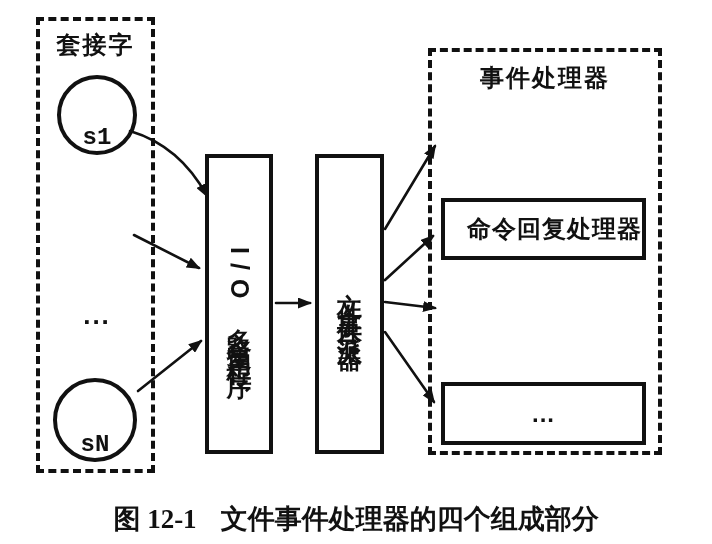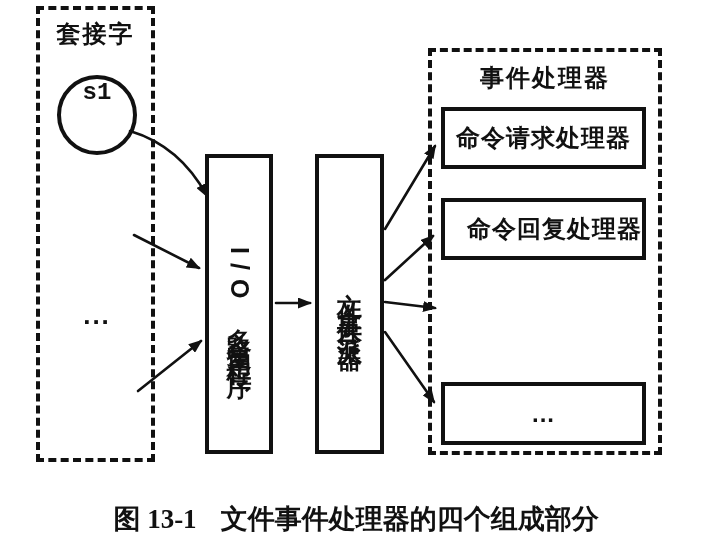--- a/index.html
+++ b/index.html
@@ -30,21 +30,21 @@
     font-weight: bold;
     letter-spacing: 2px;
     color: #111111;
   }
   .circle-node {
     position: absolute;
     border: 4px solid #111111;
     border-radius: 50%;
     box-sizing: border-box;
     display: flex;
-    align-items: flex-start;
+    align-items: flex-end;
     justify-content: center;
     background: #ffffff;
     font-family: "Liberation Mono", monospace;
     font-weight: bold;
     font-size: 24px;
   }
   .ellipsis-mark {
     position: absolute;
     text-align: center;
     font-weight: bold;
@@ -102,41 +102,41 @@
   }
   .caption .num {
     margin-right: 24px;
   }
 </style>
 </head>
 <body>
 
 <div class="stage">
 
-  <div class="dashed-box" style="left:36px; top:6px; width:119px; height:456px;">
+  <div class="dashed-box" style="left:36px; top:17px; width:119px; height:456px;">
     <div class="group-label" style="top:8px;">套接字</div>
   </div>
   <div class="circle-node" style="left:57px; top:75px; width:80px; height:80px;">
     <span>s1</span>
   </div>
   <div class="ellipsis-mark" style="left:57px; top:302px; width:80px;">...</div>
+  <div class="circle-node" style="left:53px; top:378px; width:84px; height:84px;">
+    <span>sN</span>
+  </div>
 
   <div class="vert-box" style="left:205px; top:154px; width:68px; height:300px;">
     <div class="vert-label">I/O多路复用程序</div>
   </div>
 
   <div class="vert-box" style="left:315px; top:154px; width:69px; height:300px;">
     <div class="vert-label">文件事件分派器</div>
   </div>
 
   <div class="dashed-box" style="left:428px; top:48px; width:234px; height:407px;">
     <div class="group-label" style="top:10px;">事件处理器</div>
-  </div>
-  <div class="handler-box" style="top:107px; height:62px;">
-    <span>命令请求处理器</span>
   </div>
   <div class="handler-box" style="top:198px; height:62px;justify-content:flex-end;">
     <span>命令回复处理器</span>
   </div>
   <div class="handler-box" style="top:382px; height:63px;">
     <span>...</span>
   </div>
 
   <svg class="arrows-layer" width="712" height="544" viewBox="0 0 712 544">
     <defs>
@@ -150,16 +150,16 @@
       <path d="M138,391 L201,341" marker-end="url(#ah)"></path>
       <path d="M276,303 L310,303" marker-end="url(#ah)"></path>
       <path d="M385,229 L435,146" marker-end="url(#ah)"></path>
       <path d="M385,280 L433,236" marker-end="url(#ah)"></path>
       <path d="M385,302 L435,308" marker-end="url(#ah)"></path>
       <path d="M385,332 L434,402" marker-end="url(#ah)"></path>
     </g>
   </svg>
 
   <div class="caption">
-    <span class="num">图 13-1</span><span>文件事件处理器的四个组成部分</span>
+    <span class="num">图 12-1</span><span>文件事件处理器的四个组成部分</span>
   </div>
 
 </div>
 
 </body></html>

